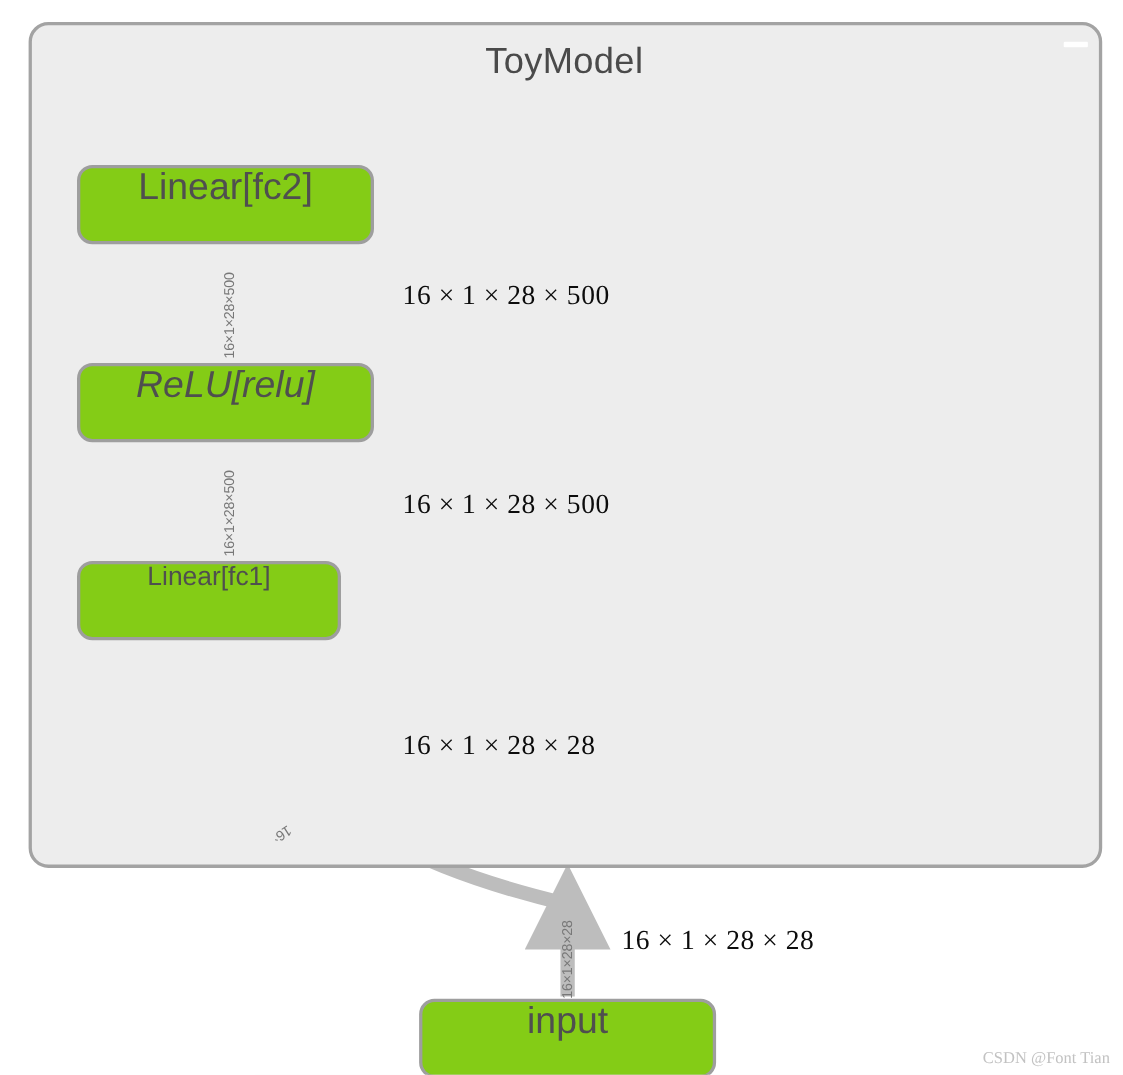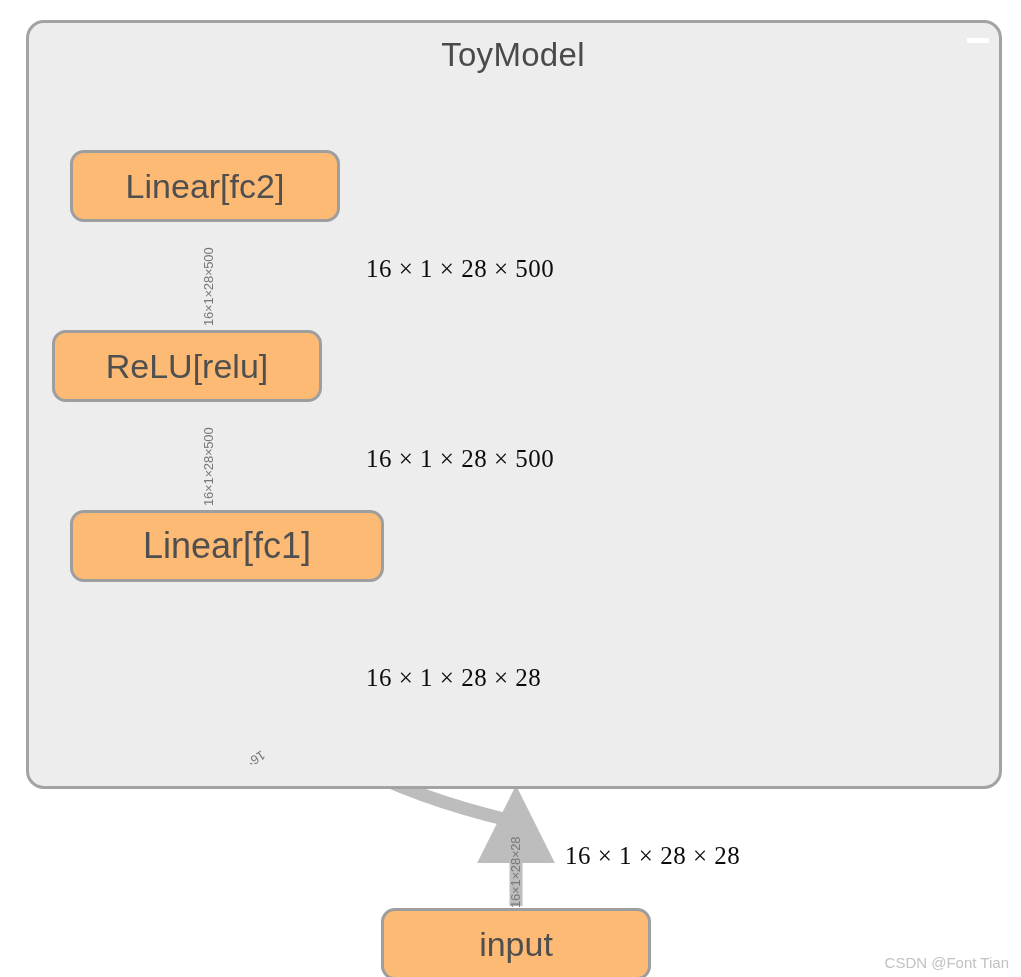--- a/index.html
+++ b/index.html
@@ -53,38 +53,37 @@
     width: 22px;
     height: 5px;
     background: #ffffff;
     border-radius: 1px;
   }
 
   
   .node {
     position: absolute;
     box-sizing: border-box;
-    background: #fdba74;
+    background: #84cc16;
     border: 3px solid #9e9e9e;
     border-radius: 14px;
     display: flex;
-    align-items: center;
     justify-content: center;
     color: #4f4f4f;
     font-family: "Liberation Sans", sans-serif;
     white-space: nowrap;
   }
   .node-label {
     line-height: 1;
     display: block;
   }
 
   #node-fc2 { left: 70px;  top: 150px; width: 270px; height: 72px; font-size: 34px; }
-  #node-relu{ left: 52px;  top: 330px; width: 270px; height: 72px; font-size: 34px; }
-  #node-fc1 { left: 70px;  top: 510px; width: 314px; height: 72px; font-size: 36px; }
+  #node-relu{ left: 70px;  top: 330px; width: 270px; height: 72px; font-size: 34px; font-style: italic; }
+  #node-fc1 { left: 70px;  top: 510px; width: 240px; height: 72px; font-size: 24px; }
   #node-input{left: 381px; top: 908px; width: 270px; height: 72px; font-size: 34px; }
 
   
   .dim-label {
     position: absolute;
     font-family: "Liberation Serif", serif;
     font-weight: normal;
     font-size: 25px;
     color: #0c0c0c;
     white-space: nowrap;
@@ -123,21 +122,21 @@
   #clip-1 .edge-label { top: 86px; }
   #clip-2 .edge-label { top: 86px; }
   #clip-4 .edge-label { top: 88px; }
   #clip-3 .edge-label { left: 18px; top: 70px; }
 
   
   .watermark {
     position: absolute;
     right: 12px;
     bottom: 6px;
-    font-family: Liberation Sans, sans-serif;
+    font-family: Liberation Serif, serif;
     font-size: 15px;
     color: #c2c2c2;
     white-space: nowrap;
   }
 </style>
 </head>
 <body>
 
 <svg id="canvas" viewBox="0 0 1021 977" xmlns="http://www.w3.org/2000/svg">
   <defs>

